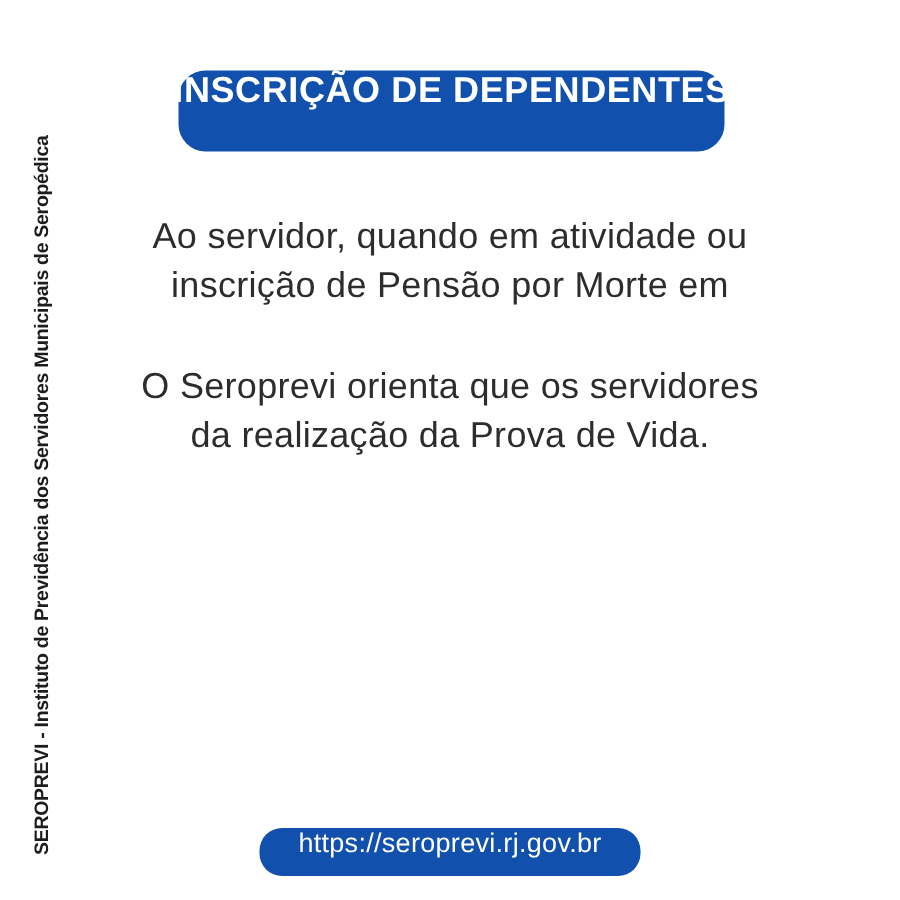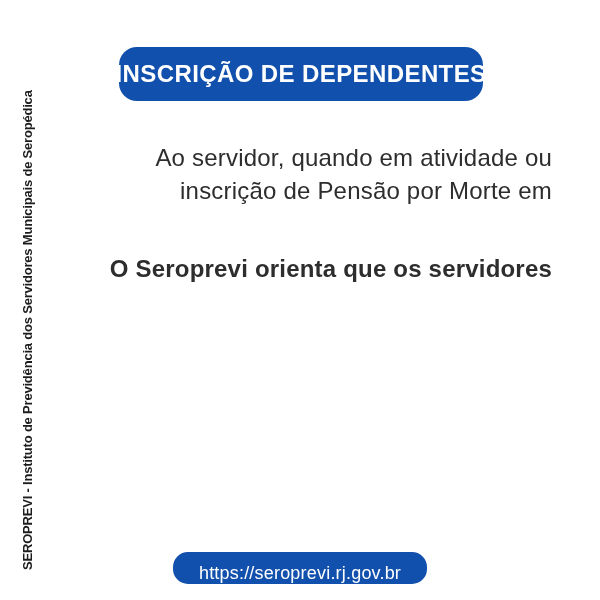--- a/index.html
+++ b/index.html
@@ -25,57 +25,57 @@
   }
   .header-badge {
     position: absolute;
     left: 119px;
     top: 47px;
     width: 364px;
     height: 54px;
     background: var(--accent_blue, #1150AC);
     border-radius: 18px;
     display: flex;
-    align-items: center;
+    align-items: flex-start;
     justify-content: center;
   }
   .header-badge .title {
     color: var(--badge_text, #ffffff);
     font-weight: 700;
     font-size: 24px;
     letter-spacing: 0.4px;
     white-space: nowrap;
   }
   .body-text {
     position: absolute;
-    left: 72px;
+    left: 60px;
     top: 141px;
     width: 480px;
-    text-align: right;
+    text-align: center;
     color: var(--text_body, #2d2d2d);
   }
   .para {
     margin: 0;
     font-size: 24px;
     line-height: 33px;
     font-weight: 400;
     letter-spacing: 0.2px;
   }
-  .para + .para { margin-top: 45px; font-weight: bold; }
+  .para + .para { margin-top: 34px; }
   .line { display: block; white-space: nowrap; }
   .footer-badge {
     position: absolute;
     left: 173px;
     top: 552px;
     width: 254px;
     height: 32px;
     background: var(--accent_blue, #1150AC);
     border-radius: 15px;
     display: flex;
-    align-items: flex-end;
+    align-items: flex-start;
     justify-content: center;
     cursor: pointer;
   }
   .footer-badge .url {
     color: var(--badge_text, #ffffff);
     font-size: 18px;
     font-weight: 400;
     letter-spacing: 0.2px;
     white-space: nowrap;
   }
@@ -91,20 +91,21 @@
     <span class="title">INSCRIÇÃO DE DEPENDENTES</span>
   </div>
 
   <div class="body-text">
     <p class="para">
       <span class="line">Ao servidor, quando em atividade ou</span>
       <span class="line">inscrição de Pensão por Morte em</span>
     </p>
     <p class="para">
       <span class="line">O Seroprevi orienta que os servidores</span>
+      <span class="line">da realização da Prova de Vida.</span>
     </p>
   </div>
 
   <div class="footer-badge">
     <span class="url">https://seroprevi.rj.gov.br</span>
   </div>
 
 </div>
 
 </body></html>

